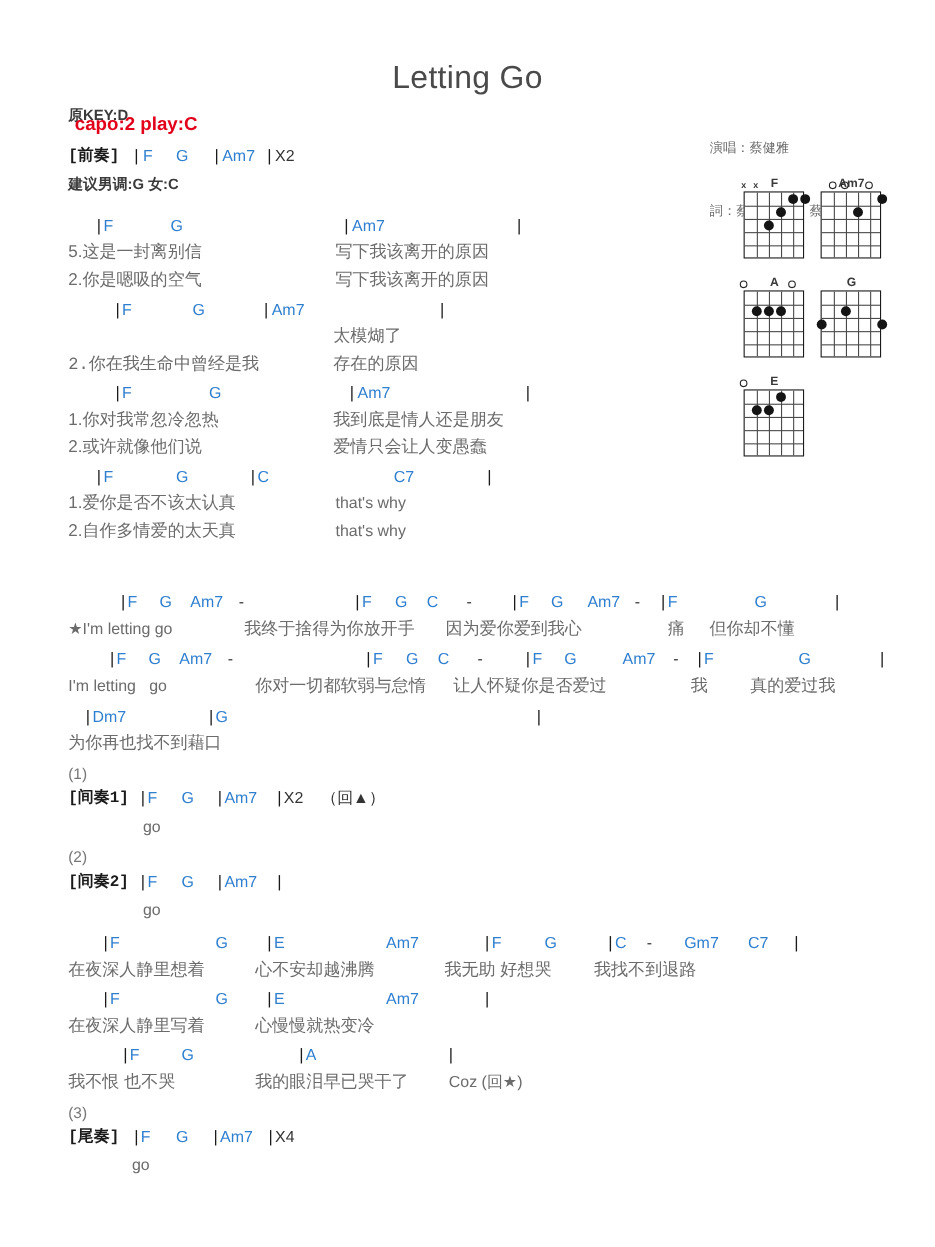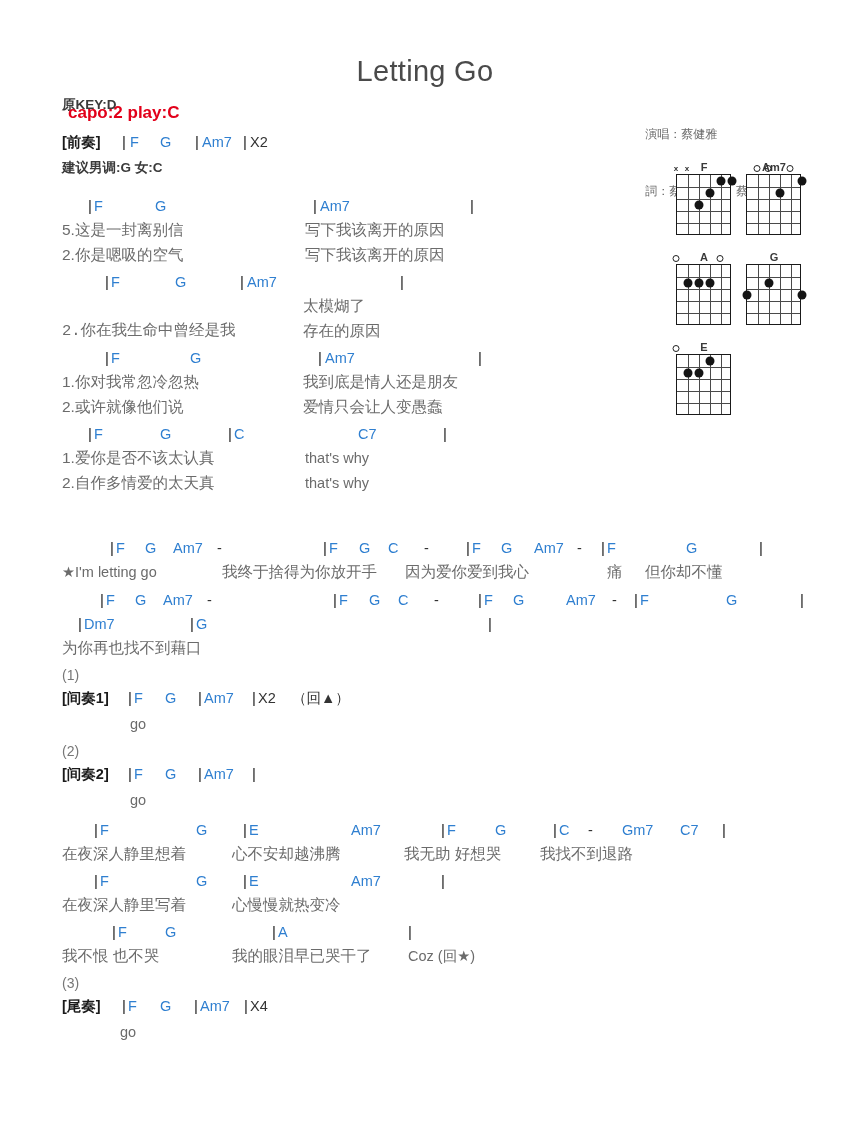--- a/index.html
+++ b/index.html
@@ -99,20 +99,21 @@
     font-size: 15.5px;
   }
   .tok.lyric-en {
     color: #6b6b6b;
     font-size: 14.5px;
   }
   .tok.section {
     color: #1a1a1a;
     font-weight: 700;
     font-size: 14.5px;
+    font-family: Liberation Mono, monospace;
   }
   .tok.marker {
     color: #777;
     font-size: 14px;
   }
   .tok.dark {
     color: #333;
     font-size: 14.5px;
   }
 
@@ -361,20 +362,21 @@
       <div class="row" style="height: 24px;"><span class="tok bar" style="left: 105px;">|</span><span class="tok chord" style="left: 111px;">F</span><span class="tok chord" style="left: 190px;">G</span><span class="tok bar" style="left: 318px;">|</span><span class="tok chord" style="left: 325px;">Am7</span><span class="tok bar" style="left: 478px;">|</span></div>
       <div class="row" style="height: 25px;"><span class="tok lyric" style="left: 62px;">1.你对我常忽冷忽热</span><span class="tok lyric" style="left: 303px;">我到底是情人还是朋友</span></div>
       <div class="row" style="height: 27px;"><span class="tok lyric" style="left: 62px;">2.或许就像他们说</span><span class="tok lyric" style="left: 303px;">爱情只会让人变愚蠢</span></div>
       <div class="row" style="height: 24px;"><span class="tok bar" style="left: 88px;">|</span><span class="tok chord" style="left: 94px;">F</span><span class="tok chord" style="left: 160px;">G</span><span class="tok bar" style="left: 228px;">|</span><span class="tok chord" style="left: 234px;">C</span><span class="tok chord" style="left: 358px;">C7</span><span class="tok bar" style="left: 443px;">|</span></div>
       <div class="row" style="height: 25px;"><span class="tok lyric" style="left: 62px;">1.爱你是否不该太认真</span><span class="tok lyric-en" style="left: 305px;">that's why</span></div>
       <div class="row" style="height: 27px;"><span class="tok lyric" style="left: 62px;">2.自作多情爱的太天真</span><span class="tok lyric-en" style="left: 305px;">that's why</span></div>
       <div class="row" style="height: 38px;"></div>
       <div class="row" style="height: 24px;"><span class="tok bar" style="left: 110px;">|</span><span class="tok chord" style="left: 116px;">F</span><span class="tok chord" style="left: 145px;">G</span><span class="tok chord" style="left: 173px;">Am7</span><span class="tok dark" style="left: 217px;">-</span><span class="tok bar" style="left: 323px;">|</span><span class="tok chord" style="left: 329px;">F</span><span class="tok chord" style="left: 359px;">G</span><span class="tok chord" style="left: 388px;">C</span><span class="tok dark" style="left: 424px;">-</span><span class="tok bar" style="left: 466px;">|</span><span class="tok chord" style="left: 472px;">F</span><span class="tok chord" style="left: 501px;">G</span><span class="tok chord" style="left: 534px;">Am7</span><span class="tok dark" style="left: 577px;">-</span><span class="tok bar" style="left: 601px;">|</span><span class="tok chord" style="left: 607px;">F</span><span class="tok chord" style="left: 686px;">G</span><span class="tok bar" style="left: 759px;">|</span></div>
       <div class="row" style="height: 28px;"><span class="tok lyric-en" style="left: 62px;">★I'm letting go</span><span class="tok lyric" style="left: 222px;">我终于捨得为你放开手</span><span class="tok lyric" style="left: 405px; text-align: right;">因为爱你爱到我心</span><span class="tok lyric" style="left: 607px;">痛</span><span class="tok lyric" style="left: 645px;">但你却不懂</span></div>
       <div class="row" style="height: 24px;"><span class="tok bar" style="left: 100px;">|</span><span class="tok chord" style="left: 106px;">F</span><span class="tok chord" style="left: 135px;">G</span><span class="tok chord" style="left: 163px;">Am7</span><span class="tok dark" style="left: 207px;">-</span><span class="tok bar" style="left: 333px;">|</span><span class="tok chord" style="left: 339px;">F</span><span class="tok chord" style="left: 369px;">G</span><span class="tok chord" style="left: 398px;">C</span><span class="tok dark" style="left: 434px;">-</span><span class="tok bar" style="left: 478px;">|</span><span class="tok chord" style="left: 484px;">F</span><span class="tok chord" style="left: 513px;">G</span><span class="tok chord" style="left: 566px;">Am7</span><span class="tok dark" style="left: 612px;">-</span><span class="tok bar" style="left: 634px;">|</span><span class="tok chord" style="left: 640px;">F</span><span class="tok chord" style="left: 726px;">G</span><span class="tok bar" style="left: 800px;">|</span></div>
+      <div class="row" style="height: 28px;"><span class="tok lyric-en" style="left: 62px;">I'm letting   go</span><span class="tok lyric" style="left: 232px;">你对一切都软弱与怠惰</span><span class="tok lyric" style="left: 412px;">让人怀疑你是否爱过</span><span class="tok lyric" style="left: 628px;">我</span><span class="tok lyric" style="left: 682px;">真的爱过我</span></div>
       <div class="row" style="height: 24px;"><span class="tok bar" style="left: 78px;">|</span><span class="tok chord" style="left: 84px;">Dm7</span><span class="tok bar" style="left: 190px;">|</span><span class="tok chord" style="left: 196px;">G</span><span class="tok bar" style="left: 488px;">|</span></div>
       <div class="row" style="height: 27px;"><span class="tok lyric" style="left: 62px;">为你再也找不到藉口</span></div>
       <div class="row" style="height: 23px;"><span class="tok marker" style="left: 62px;">(1)</span></div>
       <div class="row" style="height: 26px;"><span class="tok section" style="left: 62px;">[间奏1]</span><span class="tok bar" style="left: 128px;">|</span><span class="tok chord" style="left: 134px;">F</span><span class="tok chord" style="left: 165px;">G</span><span class="tok bar" style="left: 198px;">|</span><span class="tok chord" style="left: 204px;">Am7</span><span class="tok bar" style="left: 252px;">|</span><span class="tok dark" style="left: 258px;">X2</span><span class="tok dark" style="left: 292px;">（回▲）</span></div>
       <div class="row" style="height: 27px;"><span class="tok lyric-en" style="left: 130px;">go</span></div>
       <div class="row" style="height: 23px;"><span class="tok marker" style="left: 62px;">(2)</span></div>
       <div class="row" style="height: 26px;"><span class="tok section" style="left: 62px;">[间奏2]</span><span class="tok bar" style="left: 128px;">|</span><span class="tok chord" style="left: 134px;">F</span><span class="tok chord" style="left: 165px;">G</span><span class="tok bar" style="left: 198px;">|</span><span class="tok chord" style="left: 204px;">Am7</span><span class="tok bar" style="left: 252px;">|</span></div>
       <div class="row" style="height: 30px;"><span class="tok lyric-en" style="left: 130px;">go</span></div>
       <div class="row" style="height: 24px;"><span class="tok bar" style="left: 94px;">|</span><span class="tok chord" style="left: 100px;">F</span><span class="tok chord" style="left: 196px;">G</span><span class="tok bar" style="left: 243px;">|</span><span class="tok chord" style="left: 249px;">E</span><span class="tok chord" style="left: 351px;">Am7</span><span class="tok bar" style="left: 441px;">|</span><span class="tok chord" style="left: 447px;">F</span><span class="tok chord" style="left: 495px;">G</span><span class="tok bar" style="left: 553px;">|</span><span class="tok chord" style="left: 559px;">C</span><span class="tok dark" style="left: 588px;">-</span><span class="tok chord" style="left: 622px;">Gm7</span><span class="tok chord" style="left: 680px;">C7</span><span class="tok bar" style="left: 722px;">|</span></div>
       <div class="row" style="height: 27px;"><span class="tok lyric" style="left: 62px;">在夜深人静里想着</span><span class="tok lyric" style="left: 232px;">心不安却越沸腾</span><span class="tok lyric" style="left: 404px;">我无助 好想哭</span><span class="tok lyric" style="left: 540px;">我找不到退路</span></div>

